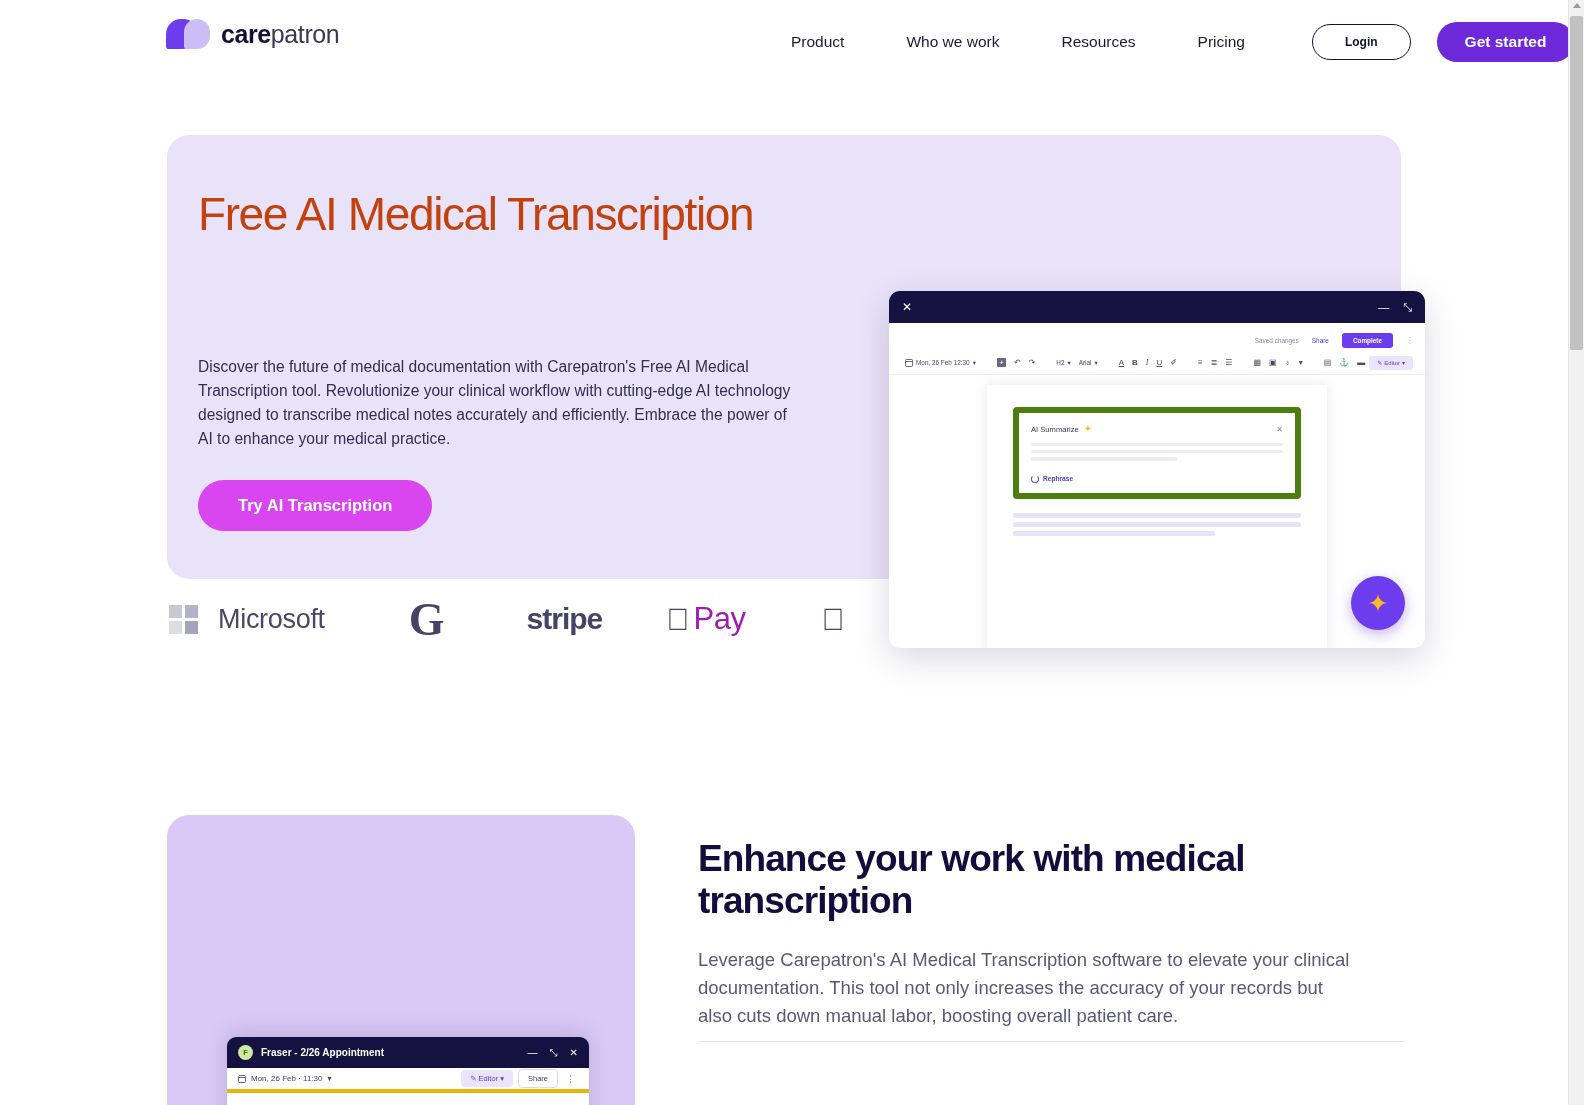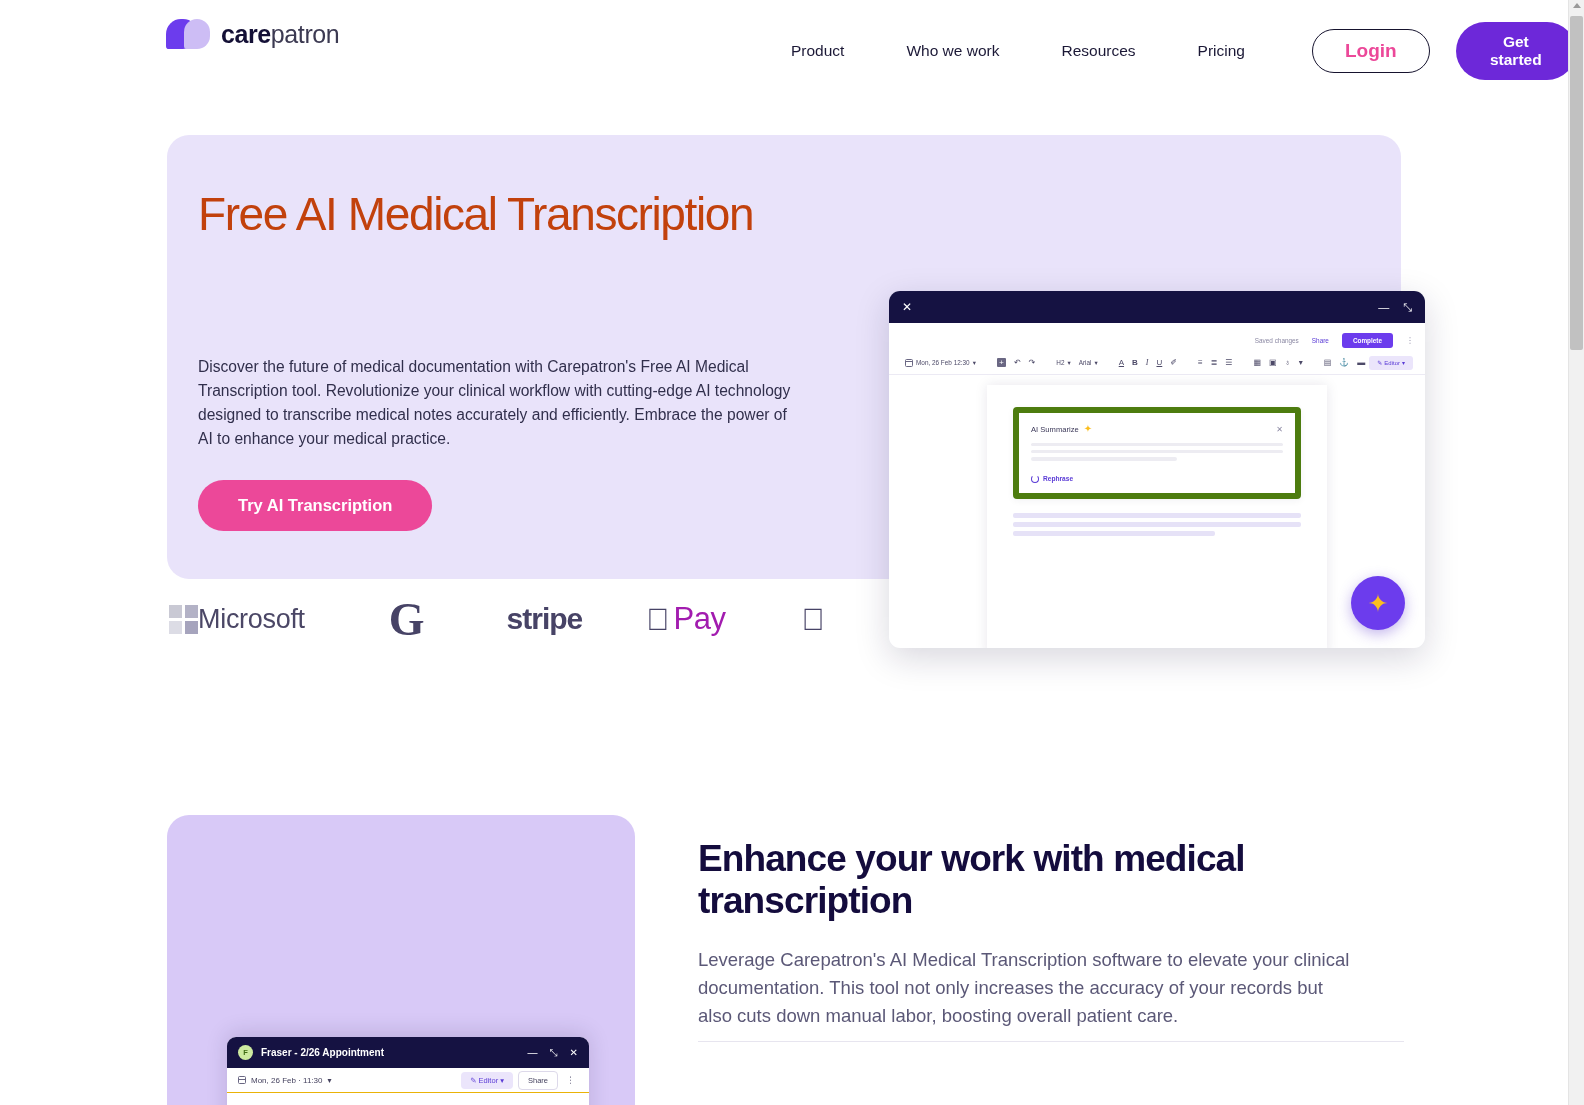--- a/index.html
+++ b/index.html
@@ -66,22 +66,22 @@
   .logo-text b { font-weight: 700; }
   .logo-text span { font-weight: 400; color: #3c3a52; }
 
   .nav { position: absolute; left: 760px; top: 22px; display: flex; align-items: center; gap: 16px; }
   .nav-item {
     font-size: 15.5px; color: #1b1836; padding: 6px 23px;
     cursor: pointer; white-space: nowrap;
   }
   .btn-login {
     margin-left: 28px;
-    border: 1.6px solid #16132e; background: #fff; color: #ec4899;
-    font-size: 19px; font-weight: 700;
+    border: 1.6px solid #16132e; background: #fff; color: #0f172a;
+    font-size: 12px; font-weight: 700;
     padding: 10px 32px; border-radius: 30px; cursor: pointer;
     font-family: "Liberation Sans", sans-serif;
   }
   .btn-getstarted {
     margin-left: 10px;
     border: none; background: #6d28d9; color: #fff;
     font-size: 15.5px; font-weight: 700;
     padding: 11px 28px; border-radius: 30px; cursor: pointer;
     font-family: "Liberation Sans", sans-serif;
   }
@@ -99,35 +99,35 @@
     font-size: 46px; line-height: 1.06; font-weight: 400;
     letter-spacing: -1.4px; color: #c2410c;
   }
   .hero-p {
     position: absolute; left: 31px; top: 220px;
     width: 606px;
     font-size: 15.6px; line-height: 1.53; color: #312f4c;
   }
   .hero-cta {
     position: absolute; left: 31px; top: 345px;
-    background: #ec4899; color: #fff; border: none;
+    background: #d946ef; color: #fff; border: none;
     font-size: 16.5px; font-weight: 700;
     padding: 16px 40px; border-radius: 40px; cursor: pointer;
     font-family: "Liberation Sans", sans-serif;
   }
 
   
   .logostrip {
     position: absolute; left: 159px; top: 588px;
     width: 1234px; height: 62px;
     display: flex; align-items: center; gap: 0;
     color: #4b4766;
   }
   .ls-item { display: flex; align-items: center; height: 62px; }
-  .ls-microsoft { margin-left: 2px; display: flex; align-items: center; gap: 0; }
+  .ls-microsoft { margin-left: 2px; display: flex; align-items: center; gap: 20px; }
   .ms-grid { display: grid; grid-template-columns: 13px 13px; grid-template-rows: 13px 13px; gap: 3px; }
   .ms-grid i { display: block; }
   .ms-grid i:nth-child(1){ background:#c9c9d4; }
   .ms-grid i:nth-child(2){ background:#b3b2c6; }
   .ms-grid i:nth-child(3){ background:#dcdce5; }
   .ms-grid i:nth-child(4){ background:#a6a4bd; }
   .ms-word { font-size: 27px; color: #4b4766; letter-spacing: -.3px; }
   .ls-google { margin-left: 84px; font-size: 46px; font-weight: 700; color: #474366; font-family: "Liberation Serif", serif; }
   .ls-stripe { margin-left: 82px; font-size: 30px; font-weight: 700; color: #474366; letter-spacing: -1px; }
   .ls-applepay { margin-left: 64px; display: flex; align-items: center; gap: 4px; }
@@ -255,21 +255,21 @@
     width: 15px; height: 15px; border-radius: 50%;
     background: #cdeaa0; color: #3f6b14;
     display: flex; align-items: center; justify-content: center;
     font-size: 7.5px; font-weight: 700;
   }
   .m2-name { color: #fff; font-size: 10px; font-weight: 700; }
   .m2-ctl { margin-left: auto; display: flex; align-items: center; gap: 12px; }
   .m2-ctl span { color: #fff; font-size: 10px; cursor: pointer; }
   .mock2-toolbar {
     height: 25px; display: flex; align-items: center; padding: 0 11px; gap: 5px;
-    border-bottom: 1px solid #eab308; font-size: 8px; color: #45425f;
+    border-bottom: 4px solid #eab308; font-size: 8px; color: #45425f;
   }
   .m2-editor {
     margin-left: auto; background: #ebe5fb; color: #5a3bd6;
     font-size: 7.5px; padding: 4px 9px; border-radius: 4px; cursor: pointer;
   }
   .m2-share {
     background: #fff; border: 1px solid #ddd9ea; color: #45425f;
     font-size: 7.5px; padding: 4px 9px; border-radius: 4px; cursor: pointer;
     font-family: "Liberation Sans", sans-serif;
   }

